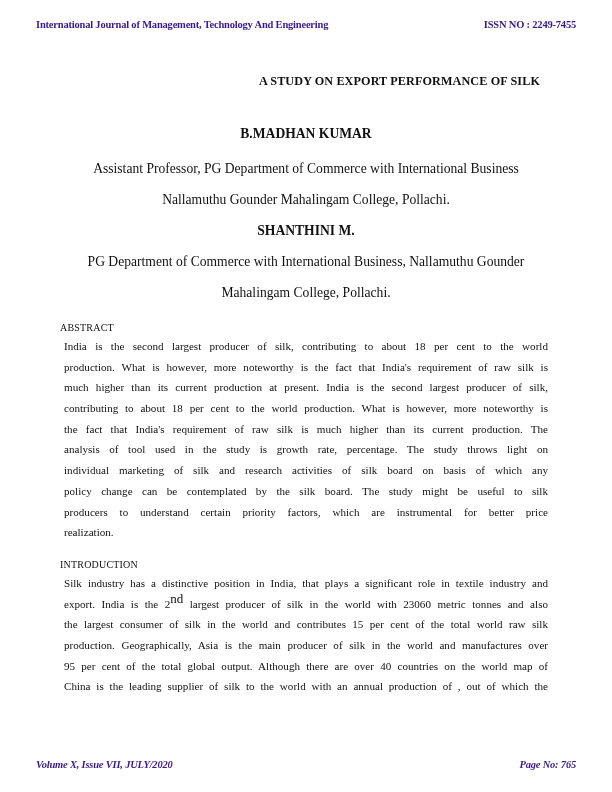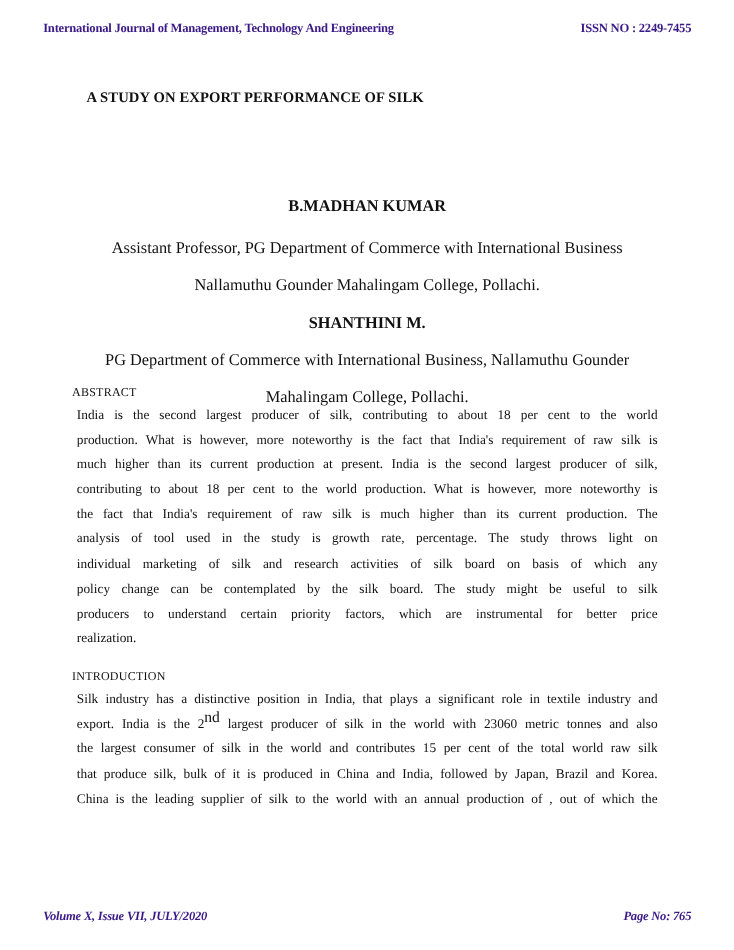--- a/index.html
+++ b/index.html
@@ -33,33 +33,32 @@
     position: absolute;
     left: 72px;
     right: 72px;
     top: 0;
   }
   .title {
     position: absolute;
     top: 74px;
     left: 0;
     right: 0;
-    text-align: left;
+    text-align: right;
     font-weight: bold;
     font-size: 12.2px;
     letter-spacing: 0.1px;
   }
   .center-line {
     position: absolute;
     left: -14px;
     right: -14px;
     text-align: center;
     font-size: 13.6px;
     white-space: nowrap;
-    margin-top: 38px;
   }
   .center-line.bold {
     font-weight: bold;
   }
   .section-heading {
     position: absolute;
     left: 0;
     font-size: 10px;
     letter-spacing: 0.2px;
     margin-top: 12px;
@@ -123,21 +122,22 @@
     <span class="line">producers to understand certain priority factors, which are instrumental for better price</span>
     <span class="line last">realization.</span>
   </div>
 
   <div class="section-heading" style="top:547px; left:-12px;">INTRODUCTION</div>
 
   <div class="para" style="top:569px; left:-12px; right:-12px;">
     <span class="line">Silk industry has a distinctive position in India, that plays a significant role in textile industry and</span>
     <span class="line"><span>export. India is the 2</span><sup>nd</sup><span> largest producer of silk in the world with 23060 metric tonnes  and also</span></span>
     <span class="line">the largest consumer of silk in the world and contributes 15 per cent of the total world raw silk</span>
-    <span class="line">that produce silk, bulk of it is produced in China and India, followed by Japan, Brazil and Korea.</span>
+    <span class="line">production. Geographically, Asia is the main producer of silk in the world and manufactures over</span>
+    <span class="line">95 per cent of the total global output. Although there are over 40 countries on the world map of</span>
     <span class="line">China is the leading supplier of silk to the world with an annual production of , out of which the</span>
   </div>
 
 </div>
 
 <div class="running-footer">
   <span>Volume X, Issue VII, JULY/2020</span>
   <span>Page No: 765</span>
 </div>
 

